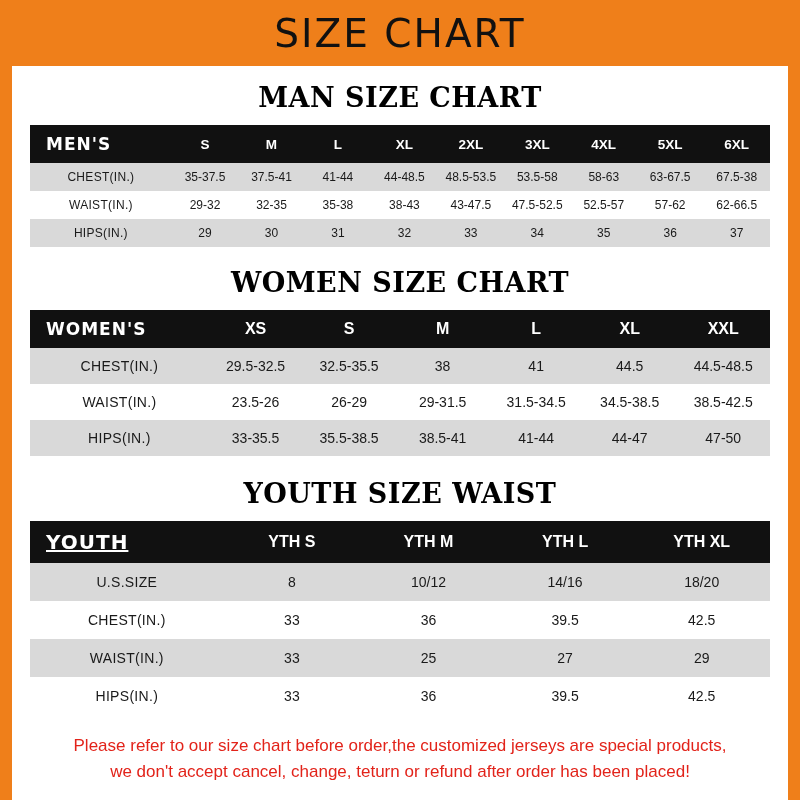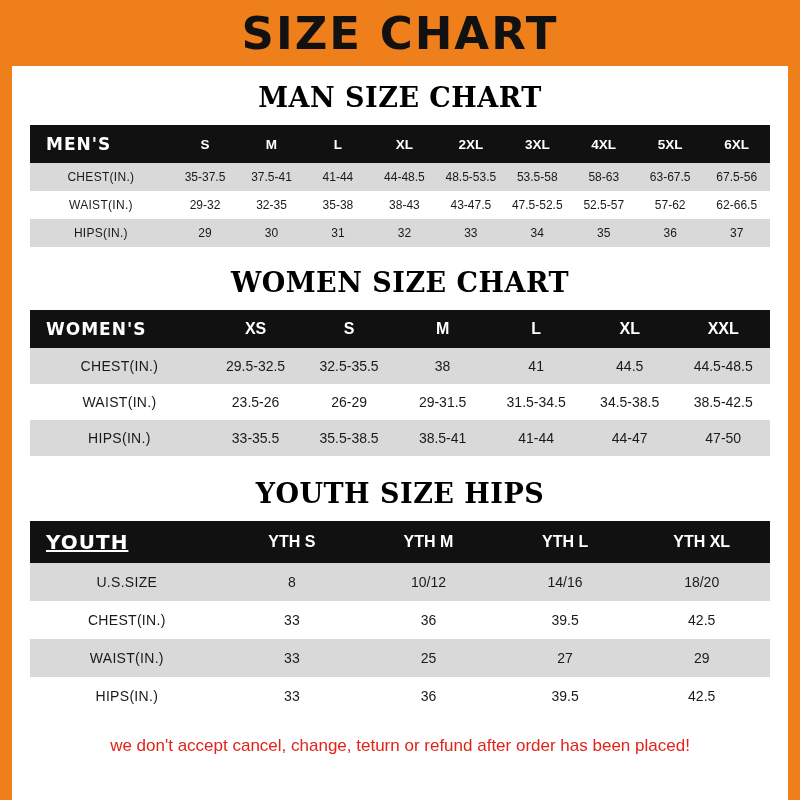--- a/index.html
+++ b/index.html
@@ -25,22 +25,22 @@
   .banner {
     height: 66px;
     background: #ef7f1a;
     display: flex;
     align-items: center;
     justify-content: center;
     margin: 0 -12px;
   }
   .banner-title {
     font-family: "DejaVu Sans", sans-serif;
-    font-weight: bold;
-    font-size: 45px;
+    font-weight: normal;
+    font-size: 39px;
     letter-spacing: 2px;
     color: #111111;
     line-height: 1;
   }
   .section {
     padding: 0 18px;
   }
   .section-title {
     text-align: center;
     font-family: "DejaVu Serif", serif;
@@ -143,21 +143,21 @@
           <tr class="shade">
             <td class="rowlabel">CHEST(IN.)</td>
             <td>35-37.5</td>
             <td>37.5-41</td>
             <td>41-44</td>
             <td>44-48.5</td>
             <td>48.5-53.5</td>
             <td>53.5-58</td>
             <td>58-63</td>
             <td>63-67.5</td>
-            <td>67.5-56</td>
+            <td>67.5-38</td>
           </tr>
           <tr class="plain">
             <td class="rowlabel">WAIST(IN.)</td>
             <td>29-32</td>
             <td>32-35</td>
             <td>35-38</td>
             <td>38-43</td>
             <td>43-47.5</td>
             <td>47.5-52.5</td>
             <td>52.5-57</td>
@@ -220,21 +220,21 @@
             <td>38.5-41</td>
             <td>41-44</td>
             <td>44-47</td>
             <td>47-50</td>
           </tr>
         </tbody>
     </table>
   </div>
 
   <div class="section">
-    <div class="section-title youth-title">YOUTH SIZE HIPS</div>
+    <div class="section-title youth-title">YOUTH SIZE WAIST</div>
     <table class="size-table" id="youth-table">
       <thead>
         <tr>
           <th class="corner" style="width:24%">YOUTH</th>
         <th>YTH S</th>
             <th>YTH M</th>
             <th>YTH L</th>
             <th>YTH XL</th>
           </tr>
       </thead>
@@ -265,16 +265,17 @@
             <td>33</td>
             <td>36</td>
             <td>39.5</td>
             <td>42.5</td>
           </tr>
         </tbody>
     </table>
   </div>
 
   <div class="notice">
+    <div>Please refer to our size chart before order,the customized jerseys are special products,</div>
     <div>we don't accept cancel, change, teturn or refund after order has been placed!</div>
   </div>
 
 </div>
 
 </body></html>

